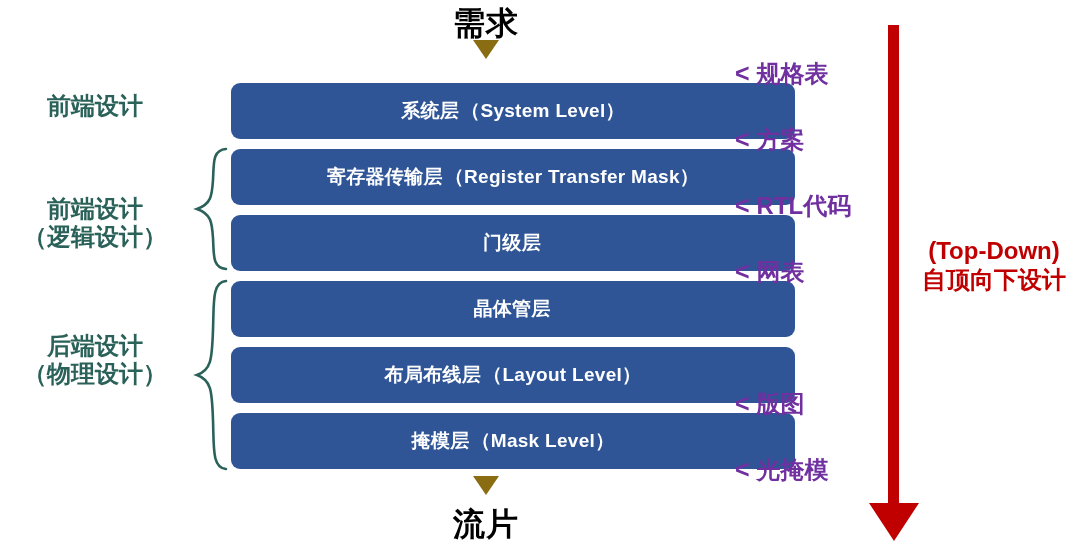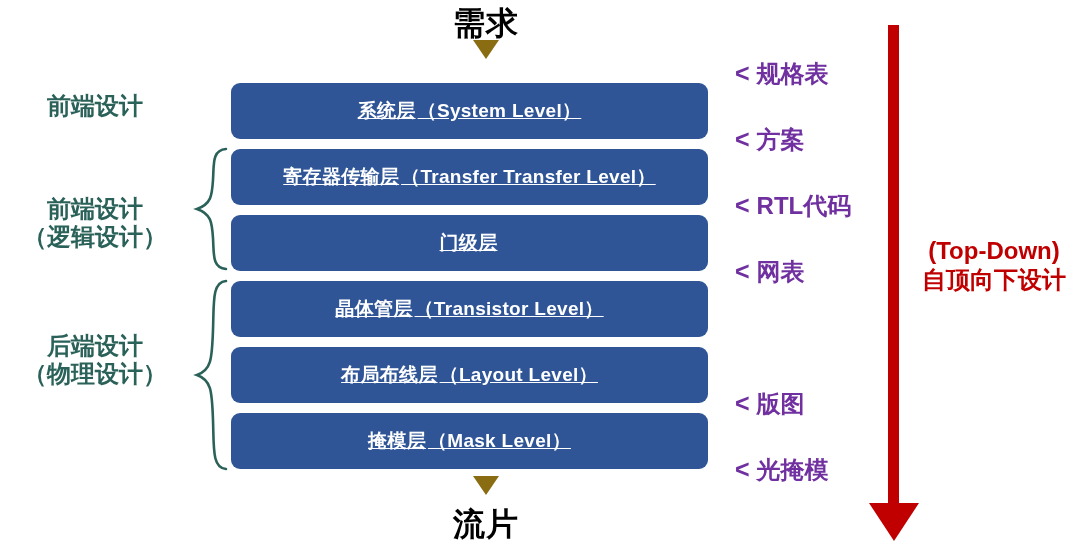--- a/index.html
+++ b/index.html
@@ -22,26 +22,25 @@
     position:absolute;width:0;height:0;
     border-left:13px solid transparent;
     border-right:13px solid transparent;
     border-top:19px solid #8a6d12;
   }
   #tri-top{left:473px;top:40px;}
   #tri-bottom{left:473px;top:476px;}
 
   
   .layer-box{
-    position:absolute;left:231px;width:477px;height:56px;
+    position:absolute;left:231px;width:564px;height:56px;
     background:#2f5597;border-radius:9px;
     display:flex;align-items:center;justify-content:center;
     color:#ffffff;font-weight:bold;font-size:19px;white-space:nowrap;
     letter-spacing:.3px;
-    text-decoration:underline;
   }
   .layer-box .cn{margin-right:2px;}
 
   
   .stage-label{
     position:absolute;text-align:center;color:#2a6159;
     font-weight:bold;font-size:24px;line-height:1.16;white-space:nowrap;
   }
   #lab-sys{left:0px;top:92px;width:190px;}
   #lab-front{left:0px;top:156px;width:190px;margin-top:39px;}
@@ -84,28 +83,27 @@
 
   <div class="flow-cap" id="cap-top">需求</div>
   <div class="tri-down" id="tri-top"></div>
 
   <div class="layer-box" style="top:83px">
     <span class="cn">系统层</span>
     <span class="en">（System Level）</span>
   </div>
   <div class="layer-box" style="top:149px">
     <span class="cn">寄存器传输层</span>
-    <span class="en">（Transfer Transfer Level）</span>
+    <span class="en">（Register Transfer Mask）</span>
   </div>
   <div class="layer-box" style="top:215px">
     <span class="cn">门级层</span>
   </div>
   <div class="layer-box" style="top:281px">
     <span class="cn">晶体管层</span>
-    <span class="en">（Transistor Level）</span>
   </div>
   <div class="layer-box" style="top:347px">
     <span class="cn">布局布线层</span>
     <span class="en">（Layout Level）</span>
   </div>
   <div class="layer-box" style="top:413px">
     <span class="cn">掩模层</span>
     <span class="en">（Mask Level）</span>
   </div>
 

